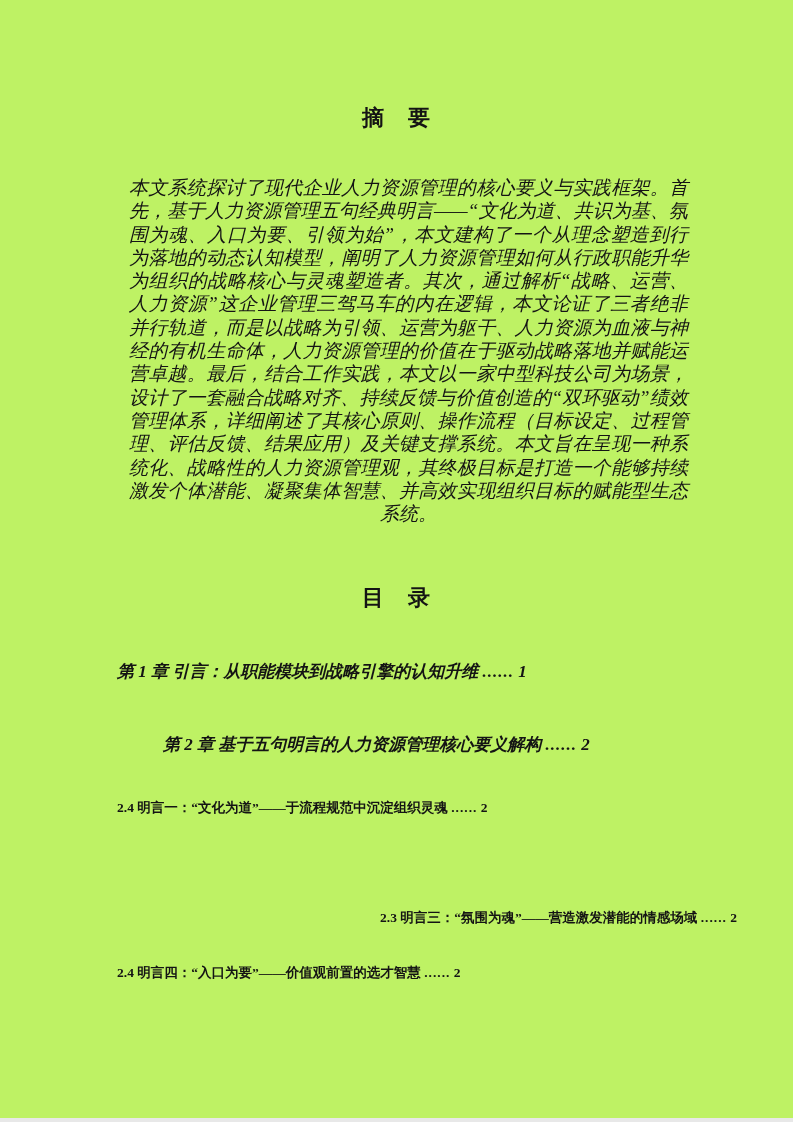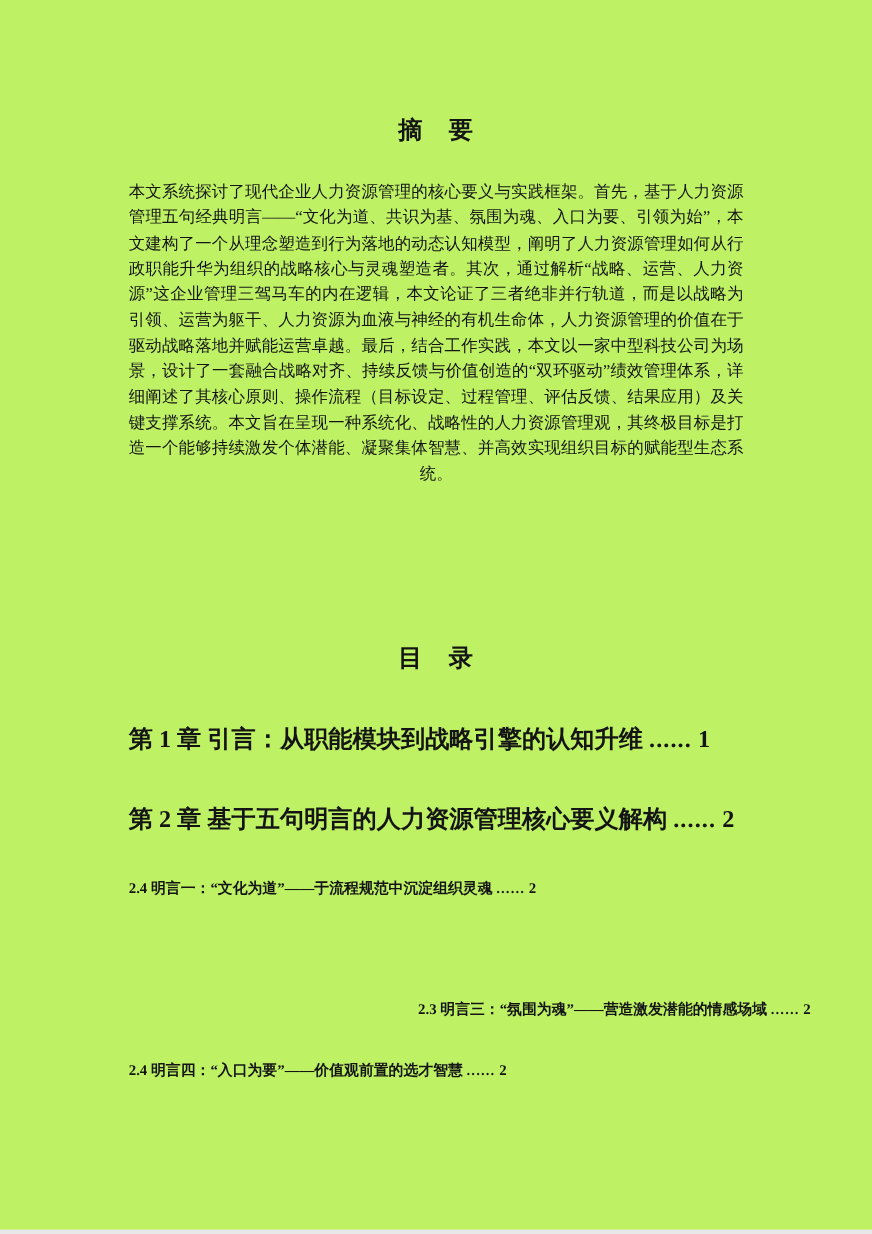--- a/index.html
+++ b/index.html
@@ -21,38 +21,40 @@
     text-align: center;
     font-size: 22px;
     font-weight: bold;
     letter-spacing: 1px;
     line-height: 28px;
   }
   .body-par {
     position: absolute;
     left: 117px;
     width: 559px;
-    margin: 0;
-    font-size: 15px;
+    margin: 12px;
+    font-size: 19px;
     line-height: 23.3px;
     text-align: justify;
     text-align-last: center;
     font-weight: normal;
+    font-style: italic;
   }
   .toc-entry {
     position: absolute;
     left: 117px;
     width: 620px;
     margin: 0;
     white-space: nowrap;
   }
   .toc-entry.chapter {
-    font-size: 22px;
+    font-size: 17px;
     font-weight: bold;
     line-height: 26px;
+    font-style: italic;
   }
   .toc-entry.section {
     font-size: 13.5px;
     font-weight: bold;
     line-height: 22px;
   }
   .toc-entry .leader { letter-spacing: 1px; }
 </style>
 </head>
 <body>
@@ -63,21 +65,21 @@
 
   <p class="body-par" style="top:164px;">本文系统探讨了现代企业人力资源管理的核心要义与实践框架。首先，基于人力资源管理五句经典明言——“文化为道、共识为基、氛围为魂、入口为要、引领为始”，本文建构了一个从理念塑造到行为落地的动态认知模型，阐明了人力资源管理如何从行政职能升华为组织的战略核心与灵魂塑造者。其次，通过解析“战略、运营、人力资源”这企业管理三驾马车的内在逻辑，本文论证了三者绝非并行轨道，而是以战略为引领、运营为躯干、人力资源为血液与神经的有机生命体，人力资源管理的价值在于驱动战略落地并赋能运营卓越。最后，结合工作实践，本文以一家中型科技公司为场景，设计了一套融合战略对齐、持续反馈与价值创造的“双环驱动”绩效管理体系，详细阐述了其核心原则、操作流程（目标设定、过程管理、评估反馈、结果应用）及关键支撑系统。本文旨在呈现一种系统化、战略性的人力资源管理观，其终极目标是打造一个能够持续激发个体潜能、凝聚集体智慧、并高效实现组织目标的赋能型生态系统。</p>
 
 
   <h1 class="doc-title" style="top:584px;">目　录</h1>
 
   <p class="toc-entry chapter" style="top:659px;"><span>第 1 章 引言：从职能模块到战略引擎的认知升维</span>
     <span class="leader">......</span>
     <span>1</span></p>
 
-  <p class="toc-entry chapter" style="top:732px;"><span>第 2 章 基于五句明言的人力资源管理核心要义解构</span>
+  <p class="toc-entry chapter" style="top:732px;margin-left:46px;"><span>第 2 章 基于五句明言的人力资源管理核心要义解构</span>
     <span class="leader">......</span>
     <span>2</span></p>
 
   <p class="toc-entry section" style="top:797px;"><span>2.4 明言一：“文化为道”——于流程规范中沉淀组织灵魂</span>
     <span class="leader">......</span>
     <span>2</span></p>
 
 
   <p class="toc-entry section" style="top:907px;text-align:right;"><span>2.3 明言三：“氛围为魂”——营造激发潜能的情感场域</span>
     <span class="leader">......</span>

